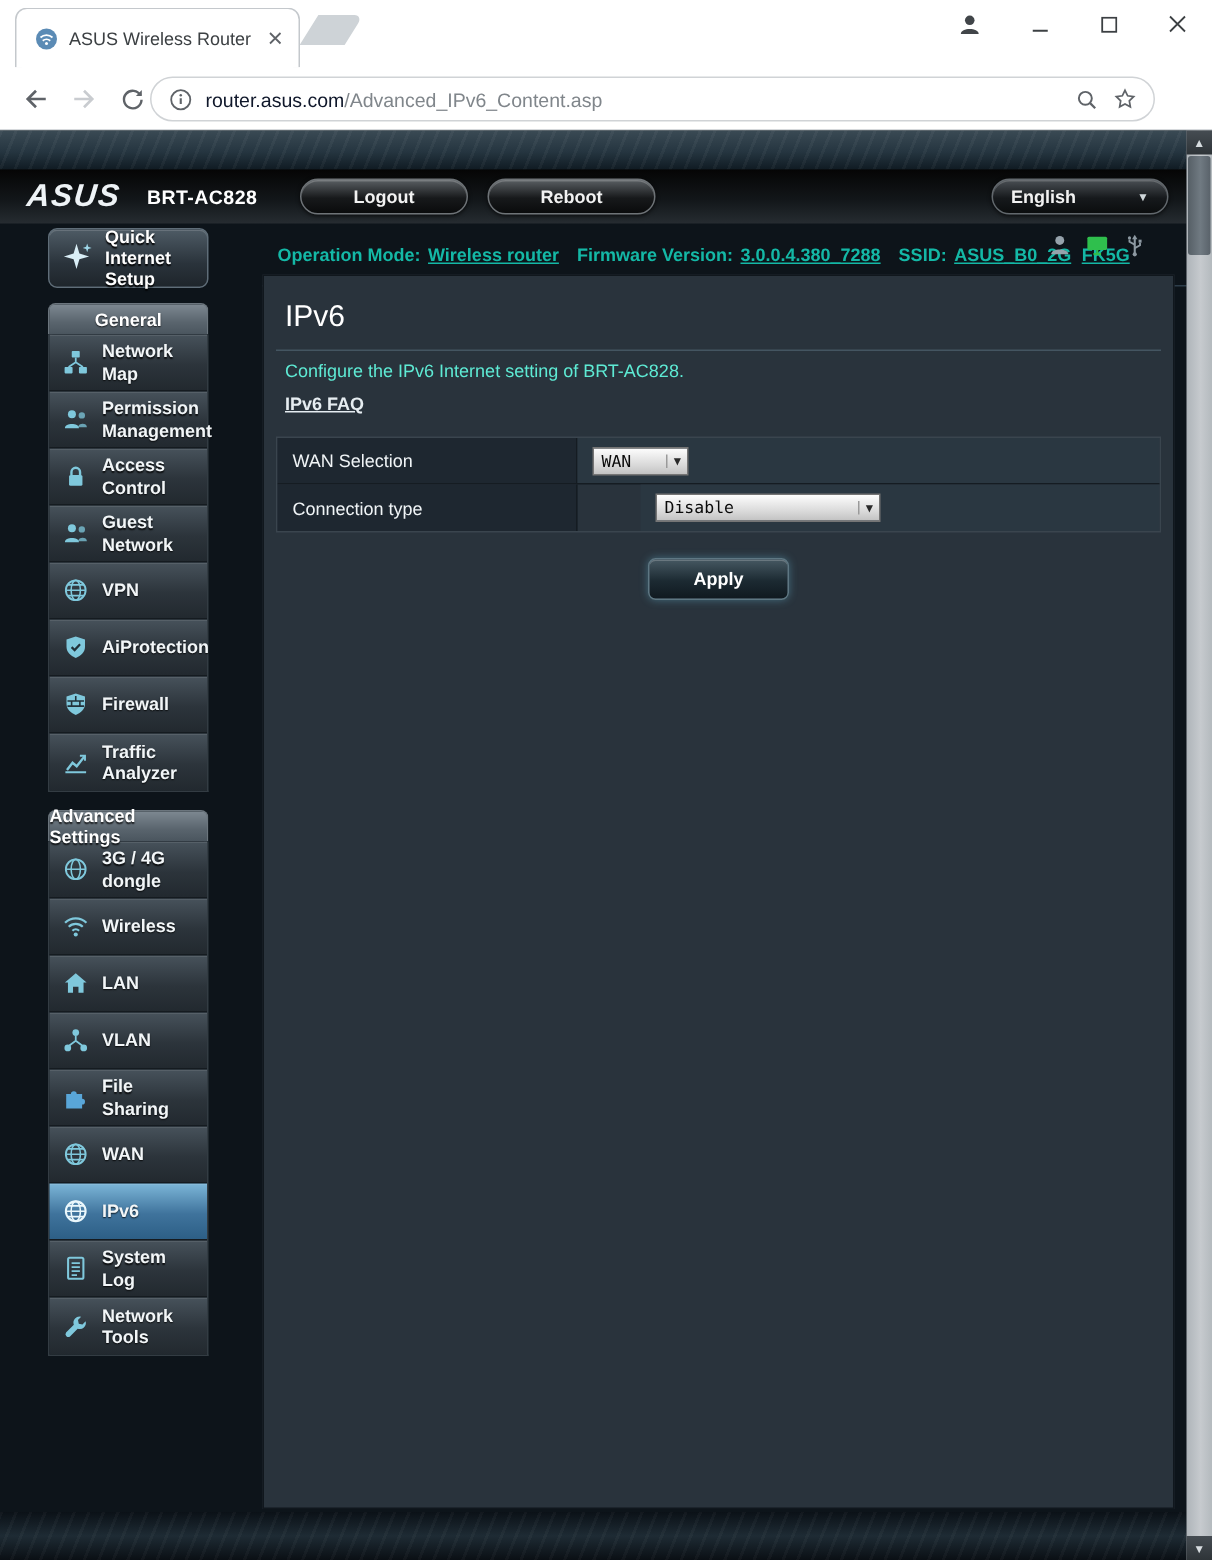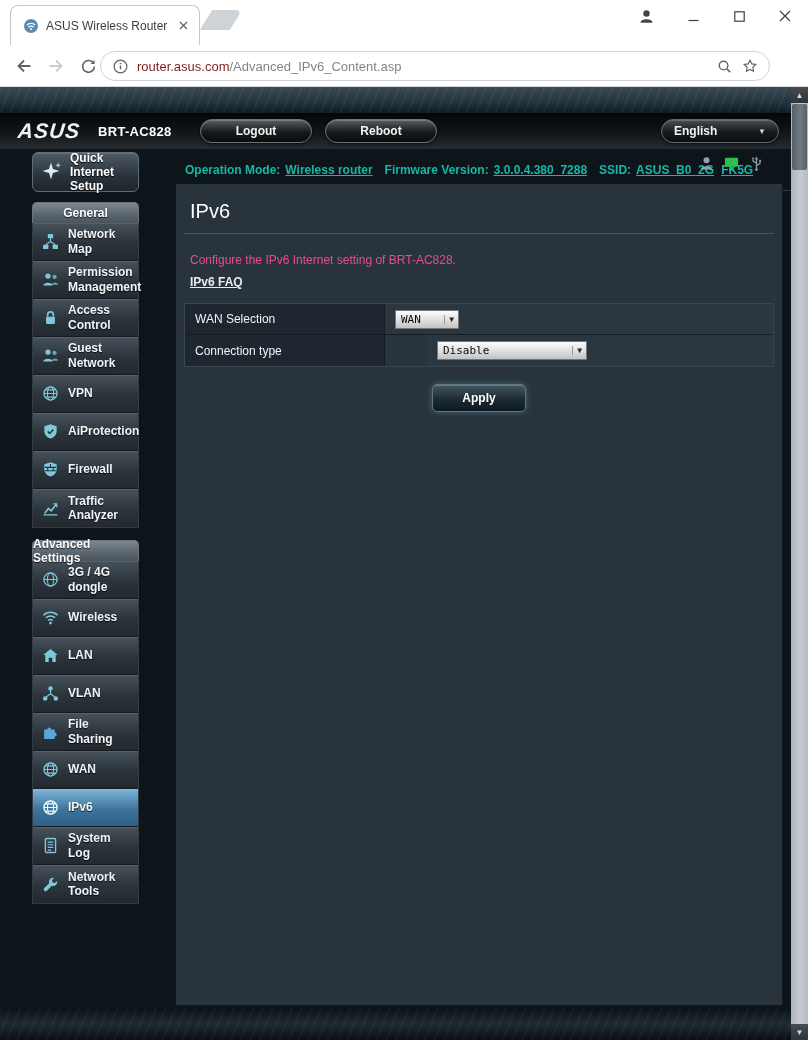--- a/index.html
+++ b/index.html
@@ -20,21 +20,21 @@
   .wc-profile { width:40px; margin-right:4px; }
 
   #toolbar { position:absolute; left:0; top:45px; width:808px; height:42px; background:#fff;
              border-bottom:1px solid #d6d9dc; }
   .navbtn { position:absolute; top:7px; width:28px; height:28px; display:flex; align-items:center; justify-content:center;
             border-radius:50%; cursor:pointer; }
   #btn-back { left:10px; } #btn-fwd { left:42px; } #btn-reload { left:74px; }
   .omnibox { position:absolute; left:100px; top:6px; width:670px; height:30px; border:1px solid #d0d3d6;
              border-radius:15px; background:#fff; display:flex; align-items:center; padding:0 10px; gap:8px; }
   .url { flex:1; font-size:13px; white-space:nowrap; overflow:hidden; }
-  .url .host { color:#7f1d1d; }
+  .url .host { color:#0f172a; }
   .url .path { color:#80868b; }
   .ob-icon { width:18px; height:18px; display:flex; align-items:center; justify-content:center; cursor:pointer; }
 
   
   #page { position:absolute; left:0; top:87px; width:808px; height:953px; background:#0d141a; }
 
   
   #vscroll { position:absolute; right:0; top:0; width:17px; height:100%;
              background:linear-gradient(90deg,#aeb4b9,#c6cace 55%,#b4babe); }
   .sb-btn { position:absolute; left:0; width:17px; height:16px; background:linear-gradient(180deg,#454c52,#2e3438);
@@ -96,21 +96,21 @@
   .nav-item.active { background:linear-gradient(180deg,#7cb6d8 0%, #3f739c 55%, #2d5f86 100%); }
   .nav-label { font-size:12px; font-weight:bold; color:#f2f6f8; line-height:1.2; text-shadow:0 1px 1px rgba(0,0,0,.8); }
   .adv-gap { height:12px; }
   .icn { width:17px; height:17px; min-width:17px; }
   .icn-lg { width:22px; height:22px; min-width:22px; }
 
   
   .main-panel { position:absolute; left:175px; right:8px; top:96px; bottom:34px;
                 background:#29333c; border:1px solid #10171d; padding:10px 8px 0; overflow:hidden; }
   .main-title { font-size:20px; color:#fff; padding:6px 6px 10px; border-bottom:1px solid rgba(140,175,195,.28); }
-  .desc { margin-top:19px; padding:0 6px; font-size:12px; color:#ec4899; }
+  .desc { margin-top:6px; padding:0 6px; font-size:12px; color:#5eead4; }
   .faq { display:inline-block; margin:8px 6px 0; font-size:12px; font-weight:bold; color:#e6edf1;
          text-decoration:underline; cursor:pointer; }
   .cfg-table { margin-top:13px; border:1px solid #3a454e; }
   .cfg-head { height:22px; display:flex; align-items:center; padding:0 8px;
               background:linear-gradient(180deg,#75838e 0%, #4b5963 60%, #3f4c55 100%);
               color:#fff; font-weight:bold; font-size:12px; text-shadow:0 1px 1px #000;
               border-bottom:1px solid #20282e; }
   .cfg-row { display:flex; min-height:31px; border-bottom:1px solid #151c22; }
   .cfg-row:last-child { border-bottom:none;gap:42px; }
   .cfg-label { width:200px; background:#1e2730; display:flex; align-items:center; padding:0 10px;

